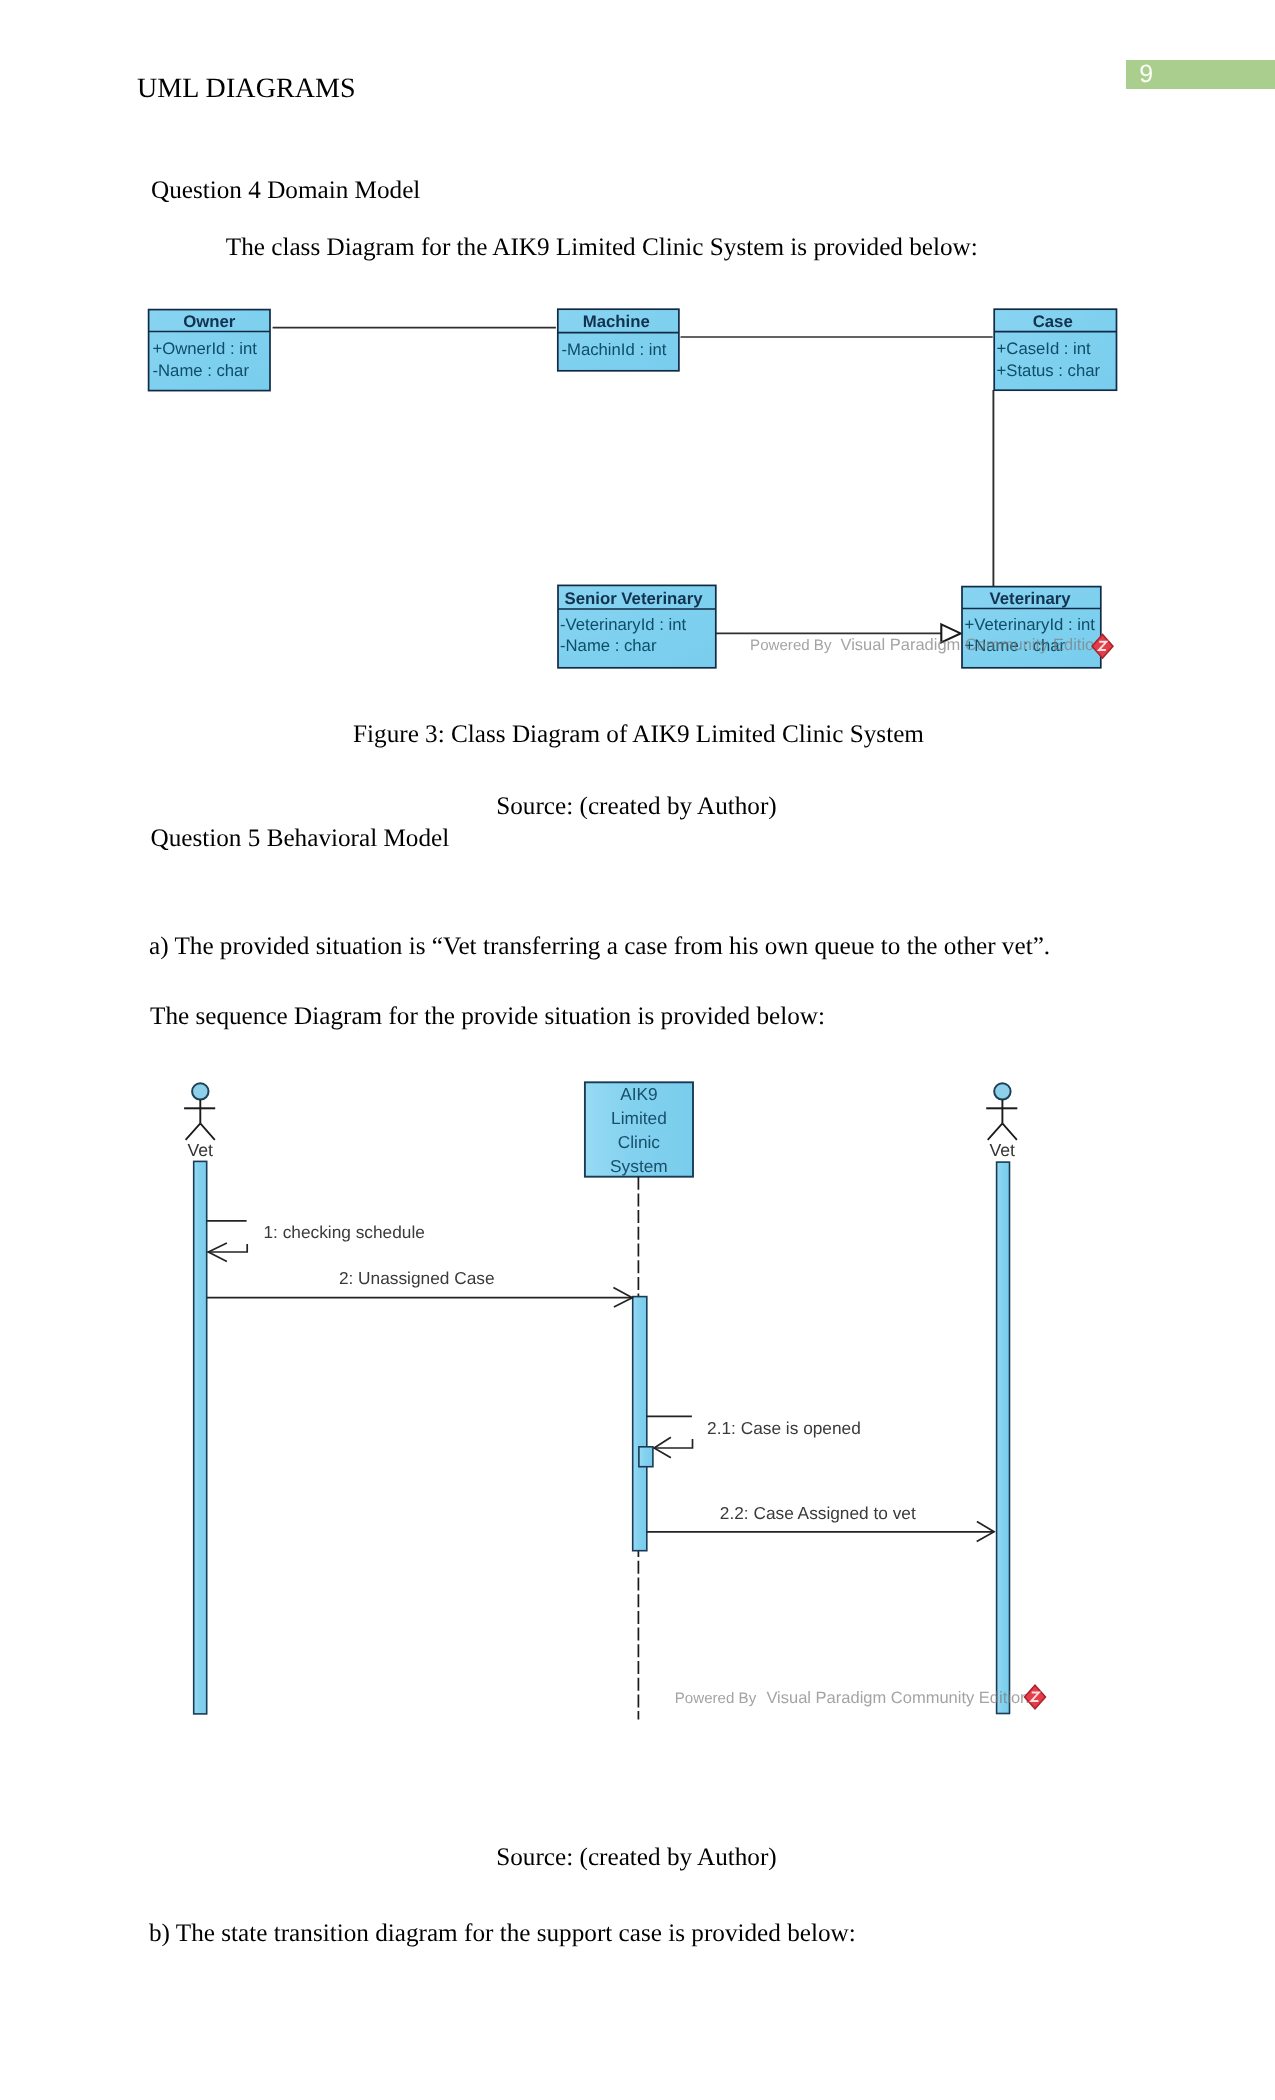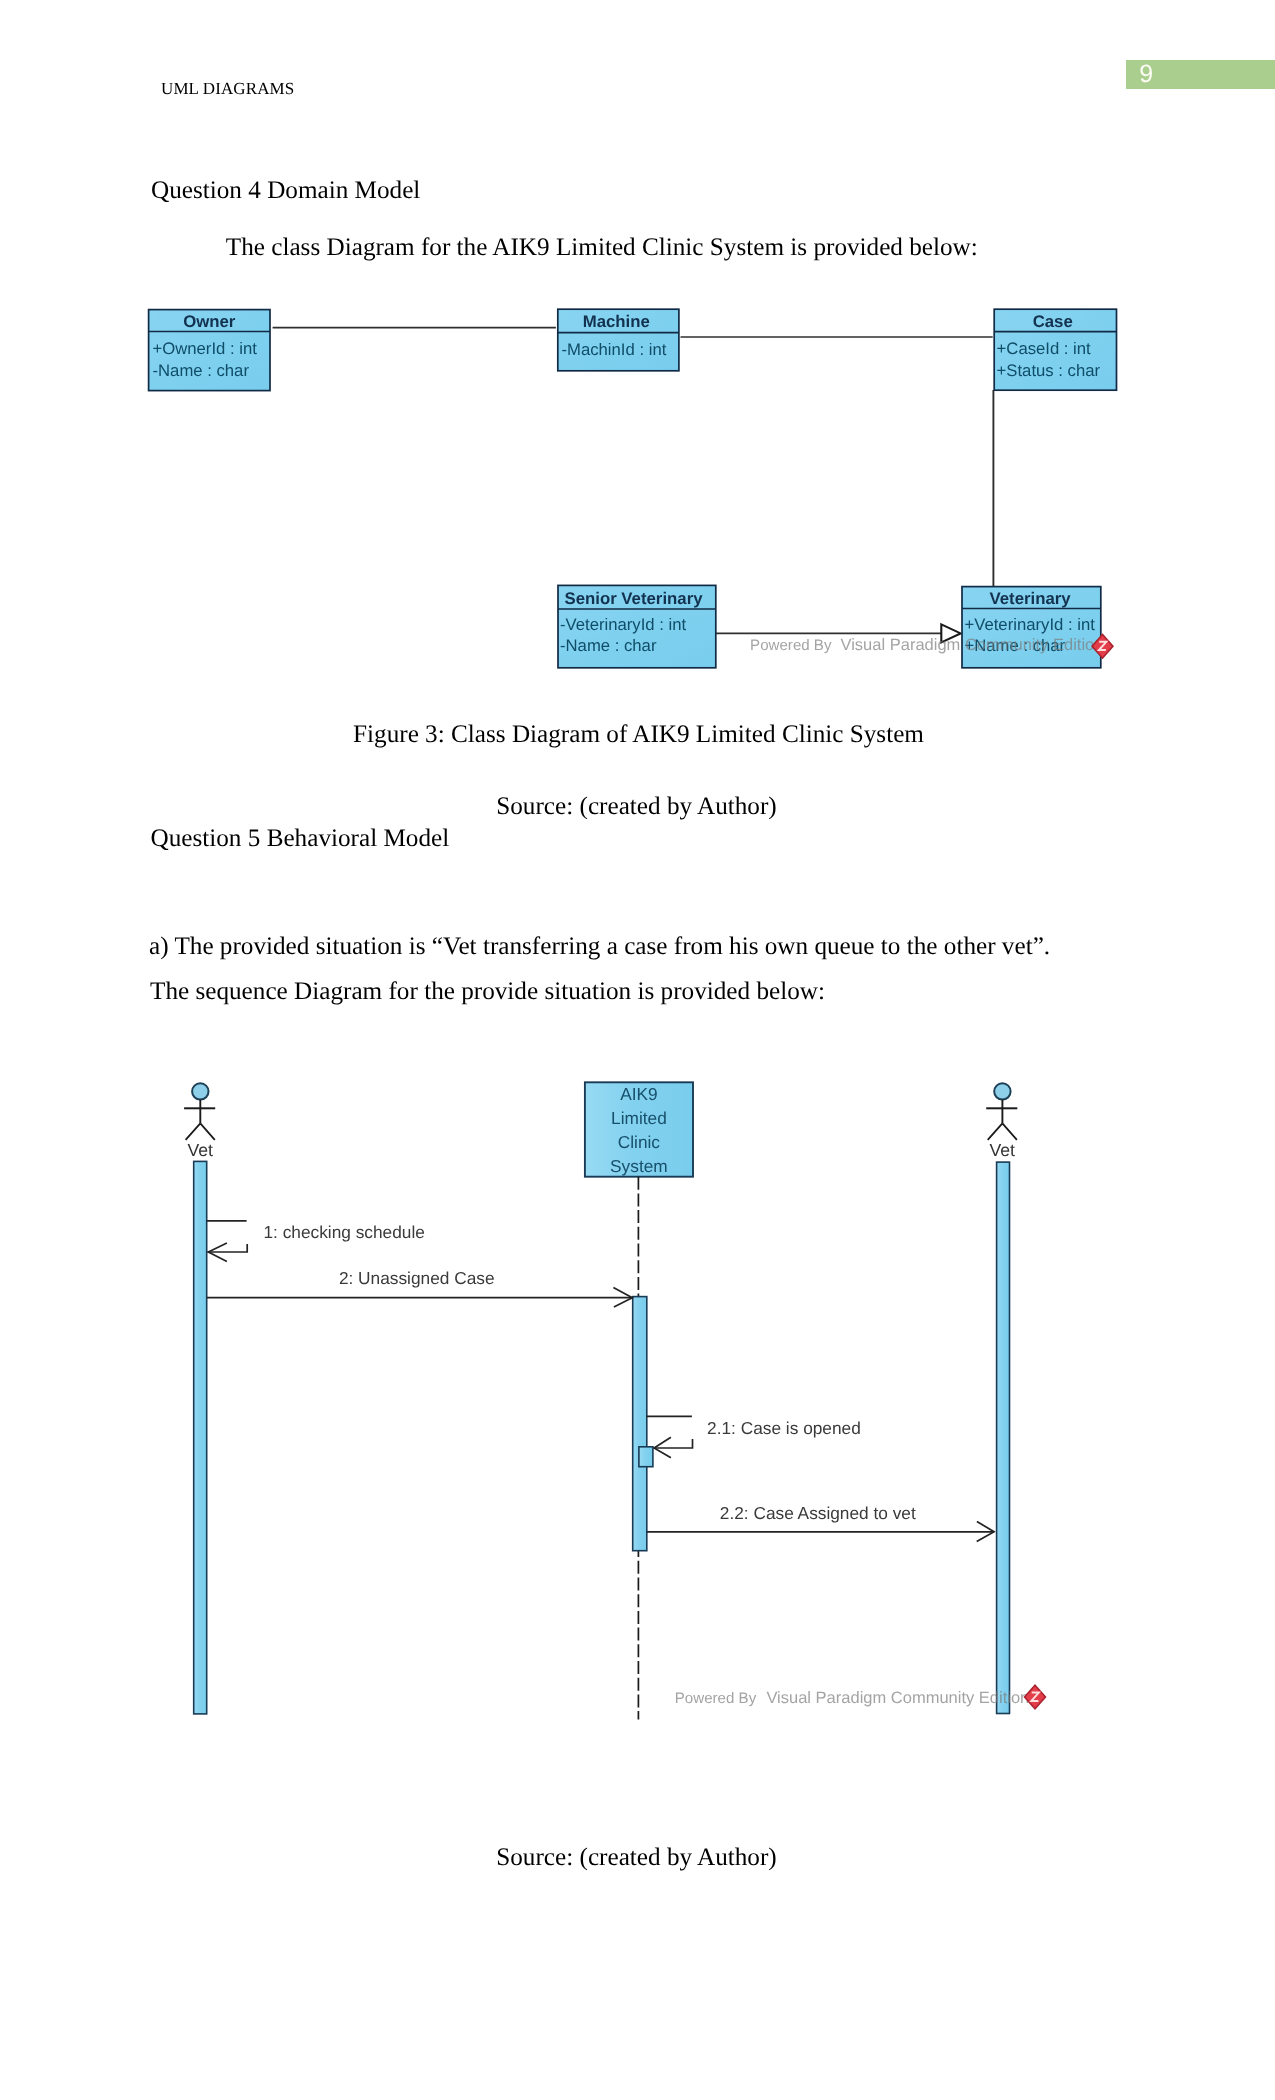--- a/index.html
+++ b/index.html
@@ -2,38 +2,38 @@
 <html><head>
 <meta charset="utf-8">
 <style>
   html,body{margin:0;padding:0;background:#ffffff;}
   body{width:1275px;height:2100px;position:relative;overflow:hidden;
        font-family:"Liberation Serif",serif;color:#000000;-webkit-font-smoothing:antialiased;text-rendering:geometricPrecision;}
   .page{position:absolute;left:0;top:0;width:1275px;height:2100px;will-change:transform;}
   .abs{position:absolute;}
 
   
-  #running-title{left:161px;top:77.3px;font-size:17px;line-height:24.5px;letter-spacing:0.1px;}
+  #running-title{left:137px;top:77.3px;font-size:28px;line-height:24.5px;letter-spacing:0.1px;}
   #page-num-box{left:1125.5px;top:60px;width:149.5px;height:29px;background:#a9ce8e;}
   #page-num{left:1139.2px;top:61.5px;font-family:"Liberation Sans",sans-serif;font-size:25px;
             line-height:24px;color:#fdfdf5;}
 
   
   .doc-h{font-weight:normal;font-size:25.2px;line-height:26px;}
   .doc-p{font-size:25.2px;line-height:26px;}
   .doc-c{font-size:25.2px;line-height:26px;text-align:center;width:1275px;left:0;}
   .doc-cb{font-weight:normal;}
 
   #q4-heading{left:151px;top:178px;}
   #q4-intro{left:225.8px;top:235px;}
   #fig3-caption{top:722px;left:1px;}
   #fig3-source{top:794px;left:-1px;}
   #q5-heading{left:150.5px;top:826px;}
   #q5-a{left:149px;top:934px;text-align:right;}
-  #q5-seq-intro{left:150px;top:979px;}
+  #q5-seq-intro{left:150px;top:1004px;}
   #fig4-caption{top:1772px;left:1px;}
   #fig4-source{top:1845px;left:-1px;}
   #q5-b{left:149px;top:1921px;}
 
   
   .diagram{position:absolute;}
   .diagram svg{display:block;overflow:visible;shape-rendering:geometricPrecision;}
   .diagram{will-change:transform;}
   .diagram text{-webkit-font-smoothing:antialiased;}
 
@@ -61,20 +61,21 @@
   <div class="abs doc-p" id="q4-intro">The class Diagram for the AIK9 Limited Clinic System is provided below:</div>
 
   <div class="abs doc-c doc-cb" id="fig3-caption">Figure 3: Class Diagram of AIK9 Limited Clinic System</div>
   <div class="abs doc-c" id="fig3-source">Source: (created by Author)</div>
 
   <div class="abs doc-h" id="q5-heading">Question 5 Behavioral Model</div>
   <div class="abs doc-p" id="q5-a">a) The provided situation is “Vet transferring a case from his own queue to the other vet”.</div>
   <div class="abs doc-p" id="q5-seq-intro">The sequence Diagram for the provide situation is provided below:</div>
 
   <div class="abs doc-c" id="fig4-source">Source: (created by Author)</div>
+  <div class="abs doc-p" id="q5-b">b) The state transition diagram for the support case is provided below:</div>
 
   <div class="diagram" id="class-diagram">
   <svg width="1000" height="400" viewBox="0 0 1000 400">
     <defs>
       <filter id="vpBlur" x="-40%" y="-40%" width="180%" height="180%">
         <feGaussianBlur stdDeviation="0.55"></feGaussianBlur>
       </filter>
       <linearGradient id="cdFill" x1="0" y1="0" x2="1" y2="1">
         <stop offset="0%" stop-color="#88d4f1"></stop>
         <stop offset="55%" stop-color="#7ed0ef"></stop>

